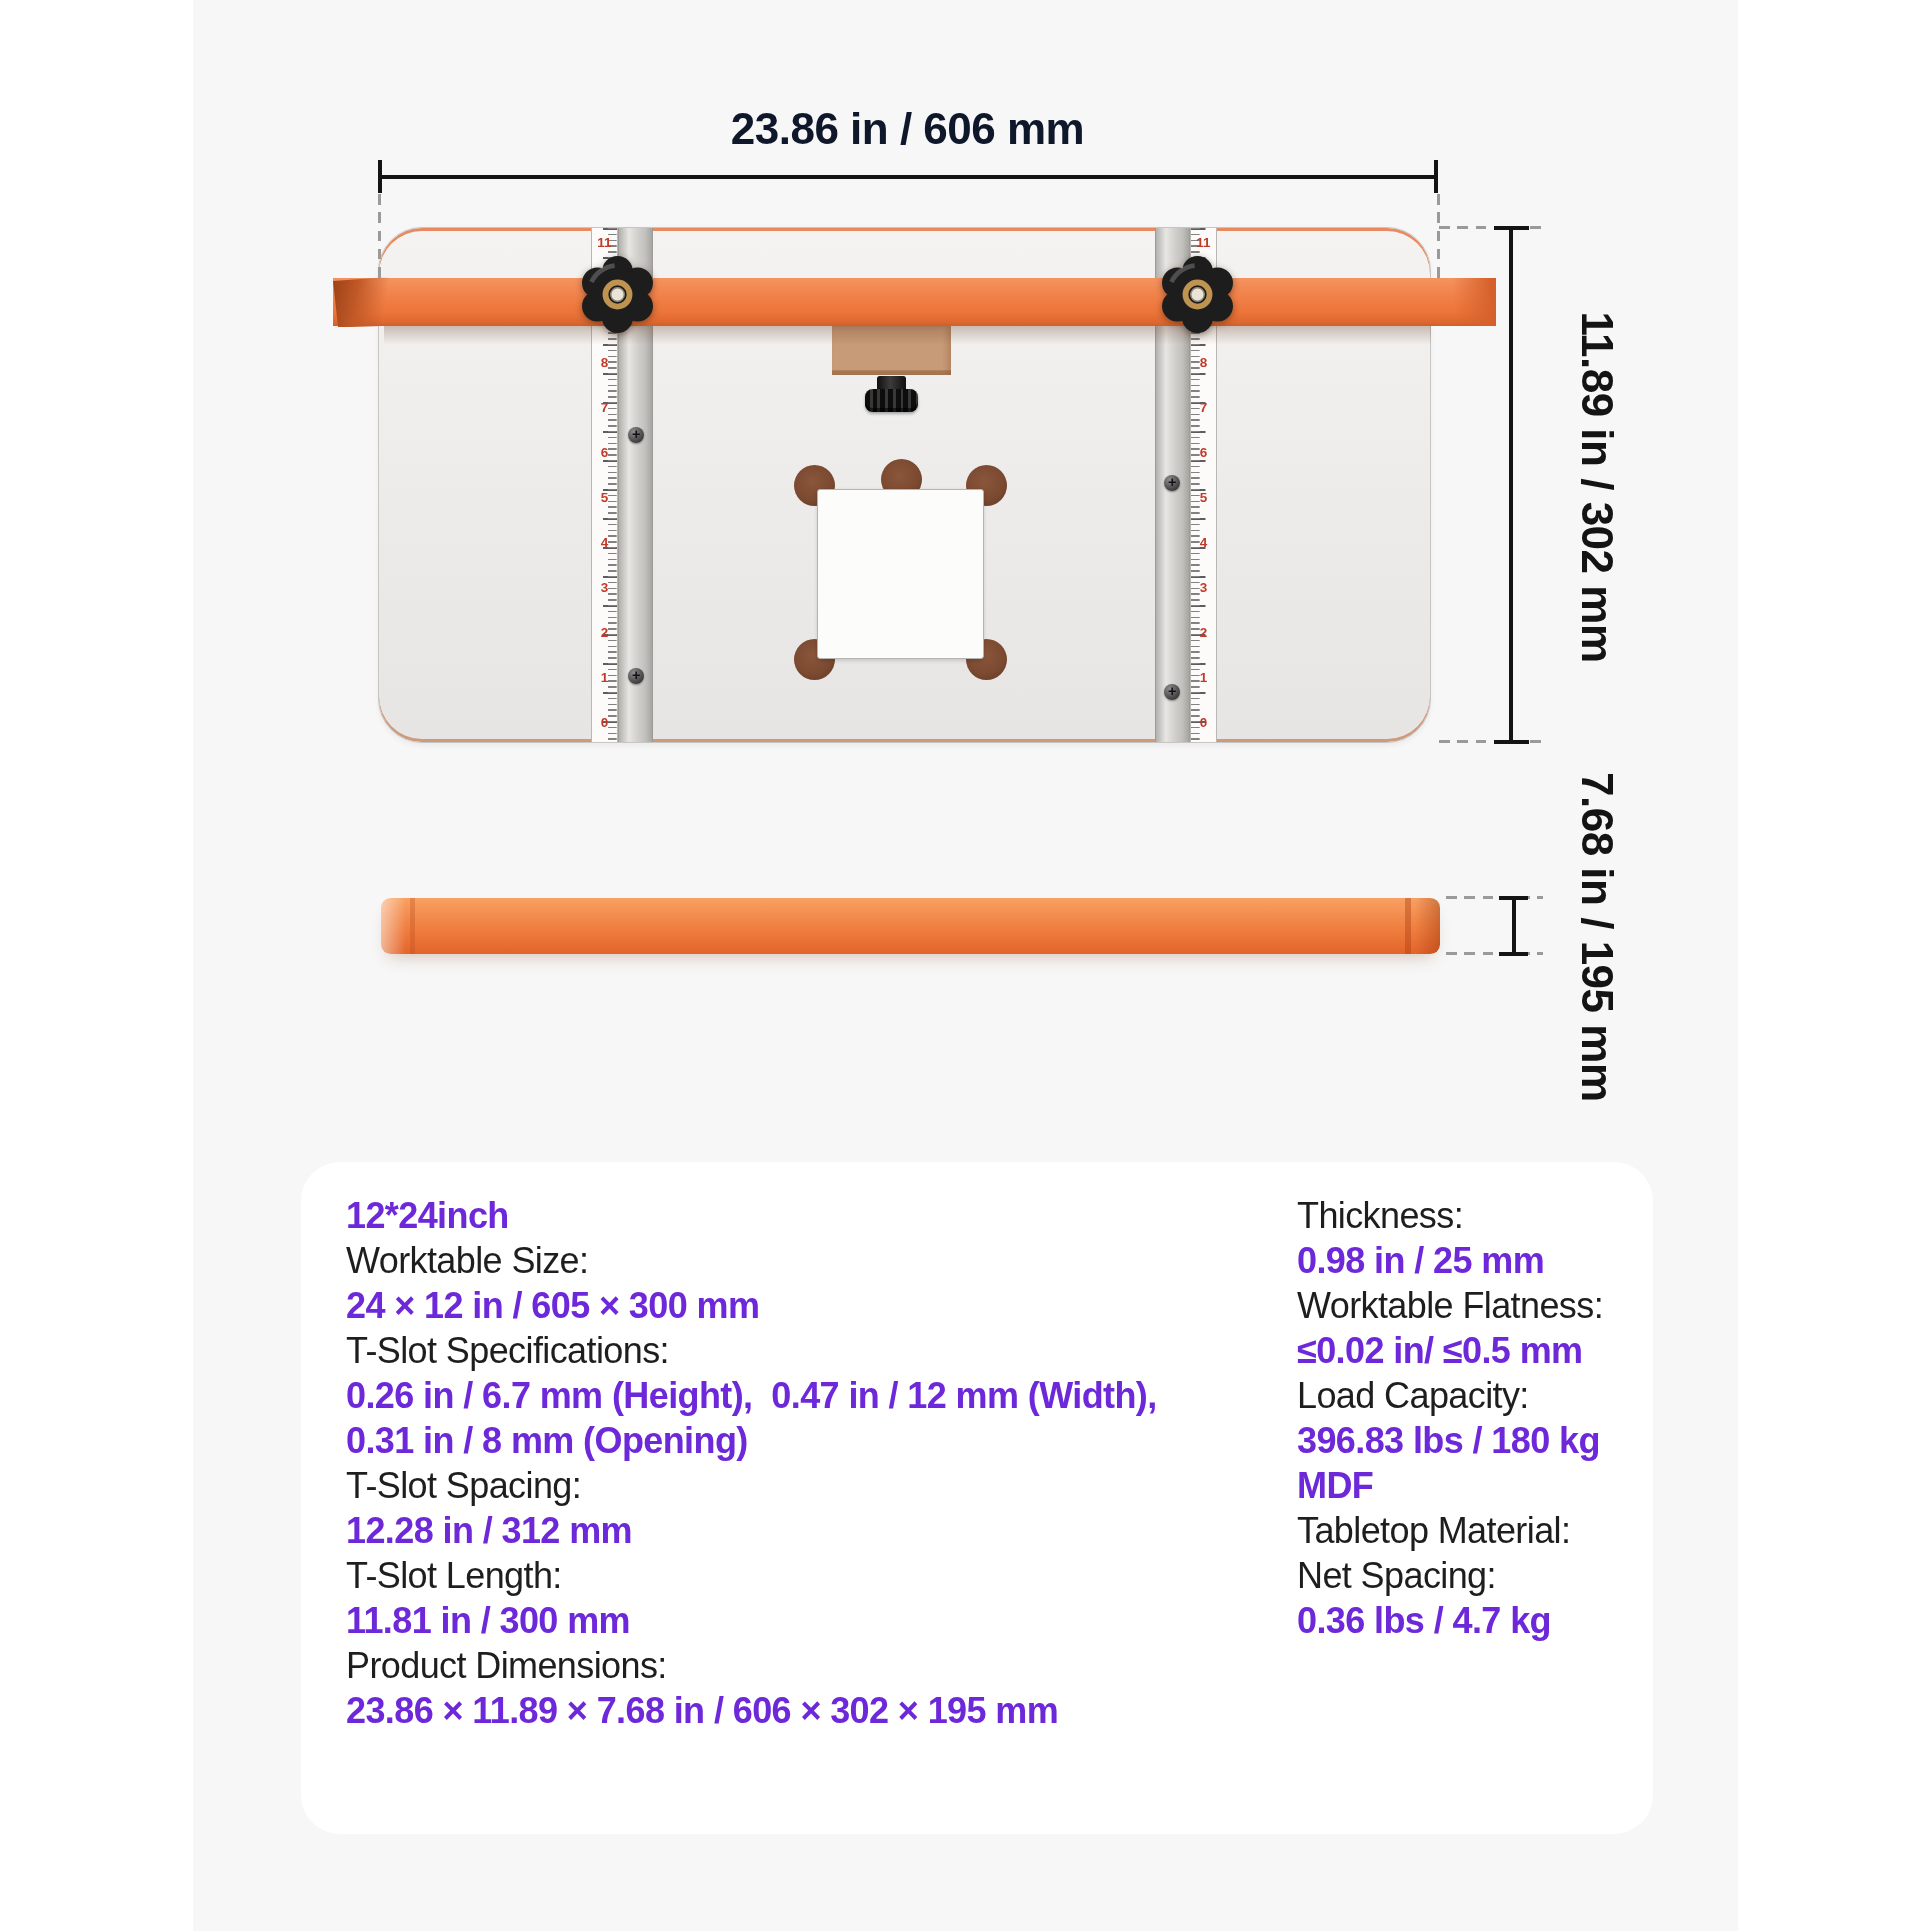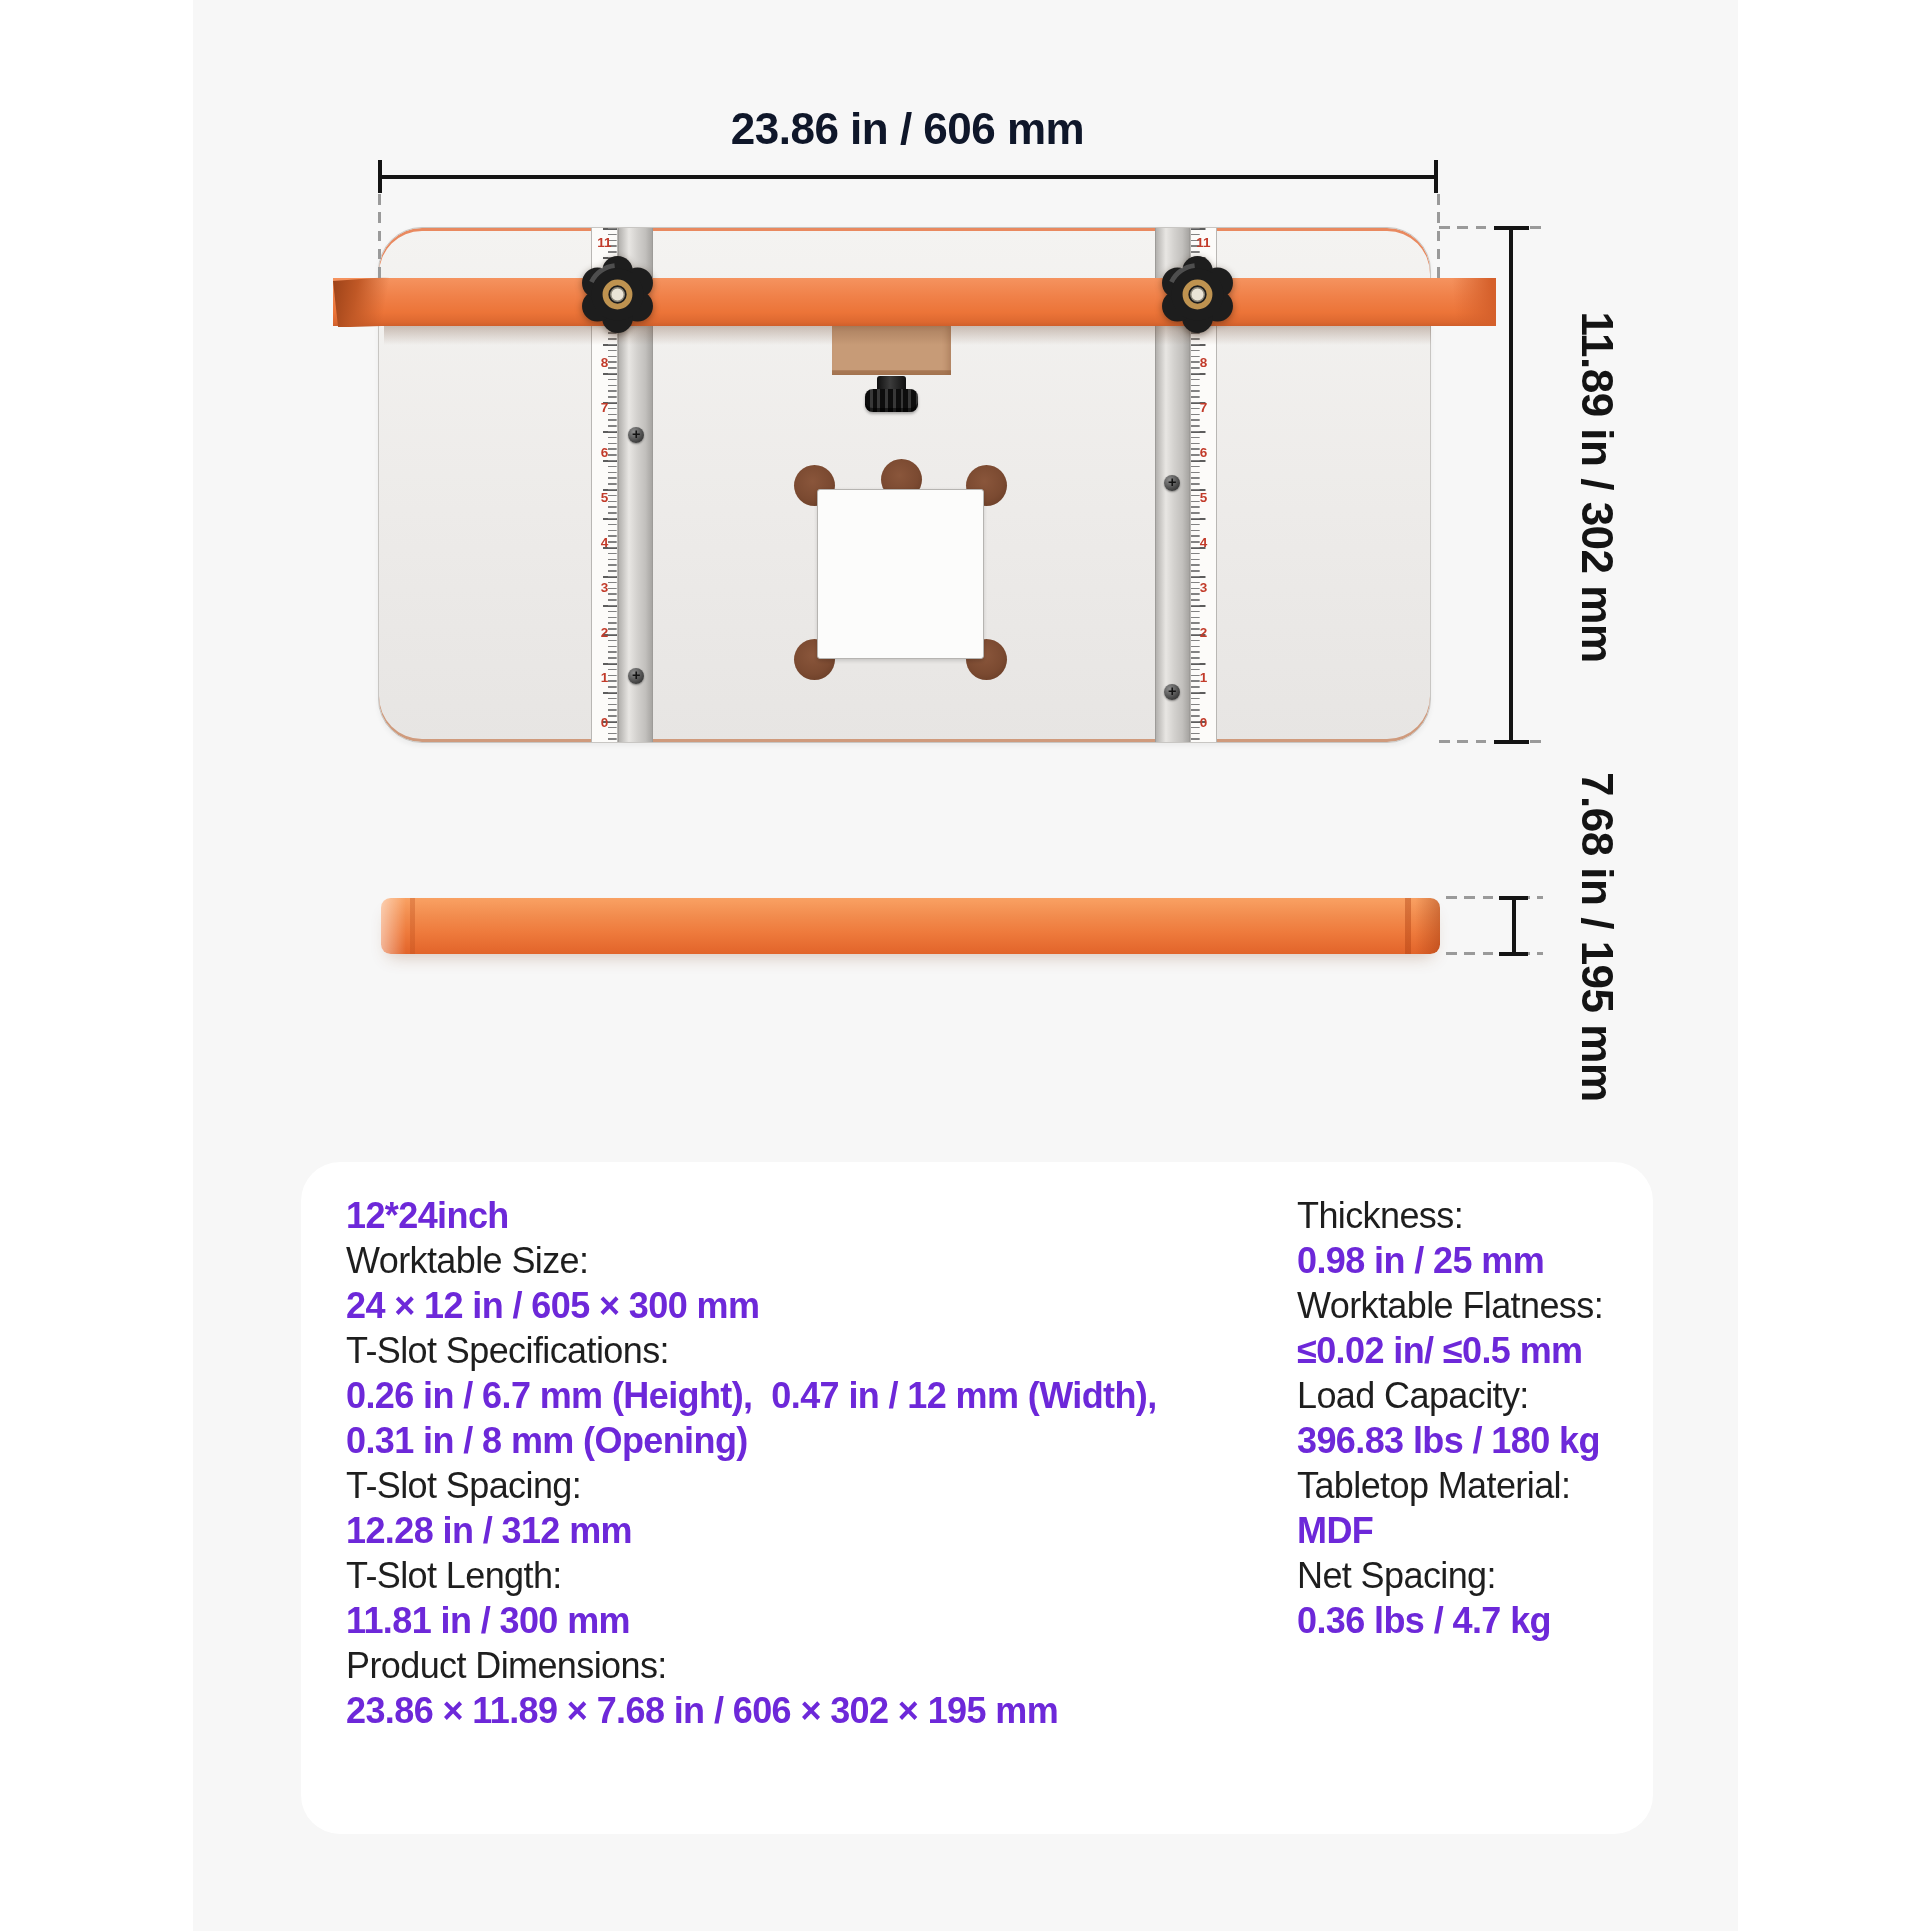--- a/index.html
+++ b/index.html
@@ -282,19 +282,19 @@
     <div class="spec-line value">23.86 × 11.89 × 7.68 in / 606 × 302 × 195 mm</div>
   </div>
 
   <div class="abs spec-col spec-col-right">
     <div class="spec-line label">Thickness:</div>
     <div class="spec-line value">0.98 in / 25 mm</div>
     <div class="spec-line label">Worktable Flatness:</div>
     <div class="spec-line value">≤0.02 in/ ≤0.5 mm</div>
     <div class="spec-line label">Load Capacity:</div>
     <div class="spec-line value">396.83 lbs / 180 kg</div>
+    <div class="spec-line value">MDF</div>
     <div class="spec-line label">Tabletop Material:</div>
-    <div class="spec-line value">MDF</div>
     <div class="spec-line label">Net Spacing:</div>
     <div class="spec-line value">0.36 lbs / 4.7 kg</div>
   </div>
 </div>
 
 
 </body></html>

